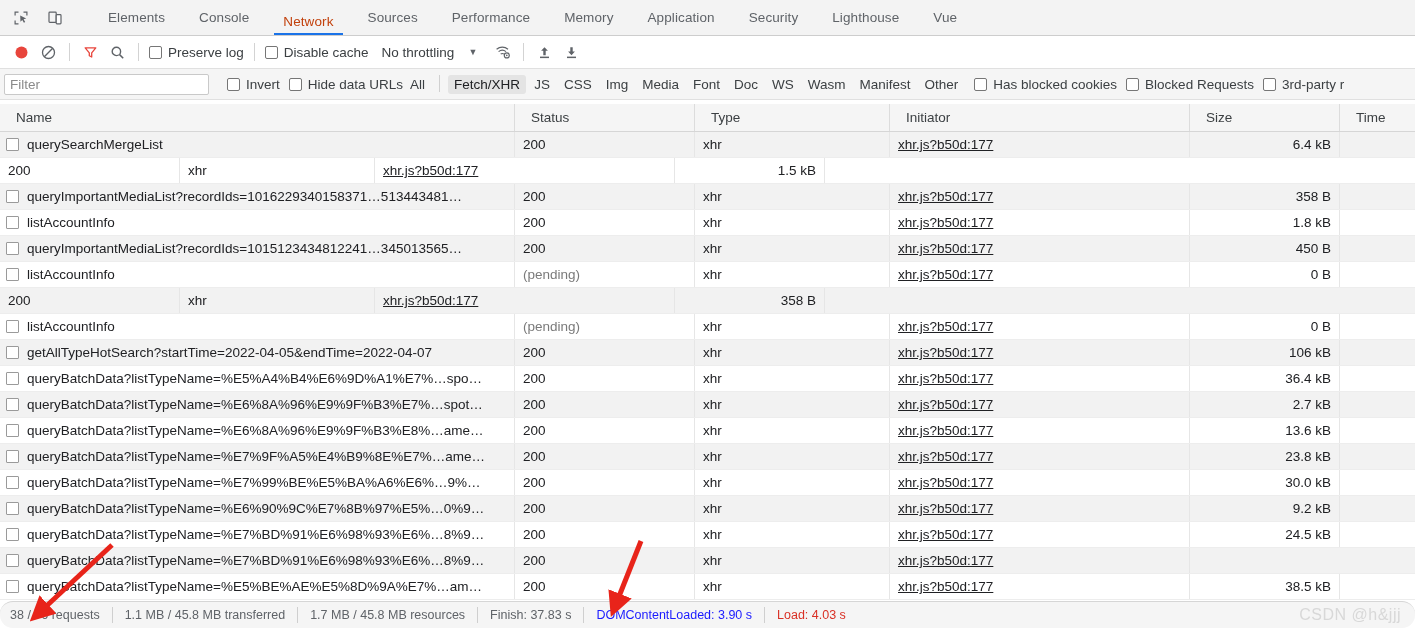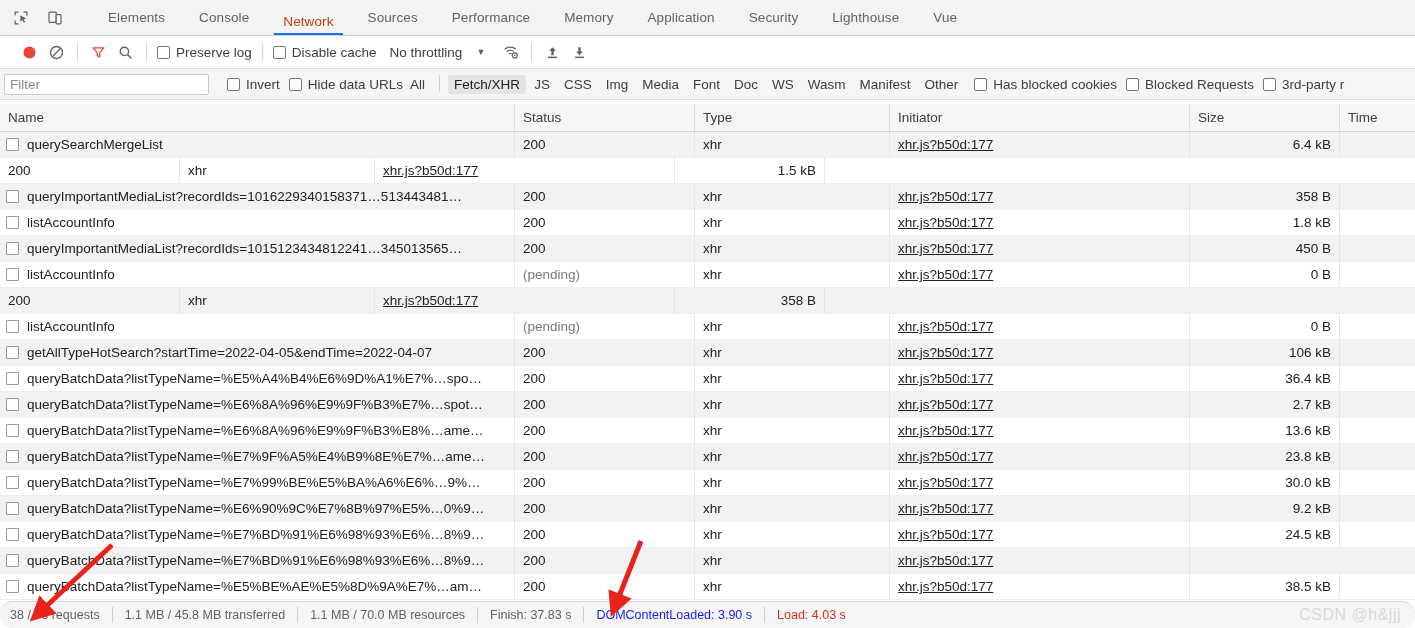--- a/index.html
+++ b/index.html
@@ -32,21 +32,21 @@
   }
   .tab.active { color: #c2410c; margin-top: 8px; }
   .tab.active::after {
     content: ""; position: absolute; left: 8px; right: 8px; bottom: 0;
     height: 2px; background: #1a73e8;
   }
 
   
   .toolbar {
     height: 33px; display: flex; align-items: center;
-    background: #fff; border-bottom: 1px solid #e0e0e0; padding-left: 16px;
+    background: #fff; border-bottom: 1px solid #e0e0e0; padding-left: 8px;
   }
   .tool-btn {
     width: 27px; height: 26px; display: flex; align-items: center; justify-content: center;
     cursor: pointer; border-radius: 3px; flex: none;
   }
   .vsep { width: 1px; height: 18px; background: #d3d3d3; margin: 0 7px; flex: none; }
   .chk-wrap { display: flex; align-items: center; gap: 6px; cursor: pointer; padding: 0 3px; }
   .chk {
     width: 13px; height: 13px; border: 1px solid #767676; border-radius: 2px;
     background: #fff; flex: none;
@@ -75,21 +75,21 @@
   }
   .ftype.sel { background: #e4e4e4; color: #202124; }
   .fchk { display: flex; align-items: center; gap: 6px; cursor: pointer; margin-left: 9px; }
 
   
   .table { position: absolute; top: 104px; left: 0; right: 0; bottom: 27px; overflow: hidden; }
   .thead {
     display: flex; height: 28px; background: #f5f5f5;
     border-bottom: 1px solid #d6d6d6; font-size: 13.5px; color: #3c4043;
   }
-  .th { display: flex; align-items: center; padding: 0 8px; border-right: 1px solid #dcdcdc; flex: none; }
+  .th { display: flex; align-items: center; padding: 0 16px; border-right: 1px solid #dcdcdc; flex: none; }
   .row {
     display: flex; height: 26px; font-size: 13.5px; color: #202124;
     border-bottom: 1px solid #ededed;
   }
   .row.odd { background: #f2f2f2; }
   .row.even { background: #ffffff; }
   .td { display: flex; align-items: center; padding: 0 8px; border-right: 1px solid #e6e6e6; flex: none; overflow: hidden; white-space: nowrap; }
   .td-name { padding-left: 6px; gap: 8px; }
   .rowchk { width: 13px; height: 13px; border: 1px solid #9a9a9a; border-radius: 1px; background: #fff; flex: none; }
   .nm { overflow: hidden; text-overflow: ellipsis; white-space: nowrap; }
@@ -636,21 +636,21 @@
           </div>
         </div>
       </div>
   </div>
 
   <div class="statusbar">
     <span class="sb-item">38 / 76 requests</span>
     <span class="sb-sep"></span>
     <span class="sb-item">1.1 MB / 45.8 MB transferred</span>
     <span class="sb-sep"></span>
-    <span class="sb-item">1.1 MB / 70.0 MB resources</span>
+    <span class="sb-item">1.7 MB / 45.8 MB resources</span>
     <span class="sb-sep"></span>
     <span class="sb-item">Finish: 37.83 s</span>
     <span class="sb-sep"></span>
     <span class="sb-item sb-dcl">DOMContentLoaded: 3.90 s</span>
     <span class="sb-sep"></span>
     <span class="sb-item sb-load">Load: 4.03 s</span>
   </div>
 
   <div class="watermark">CSDN @h&amp;jjj</div>
 

